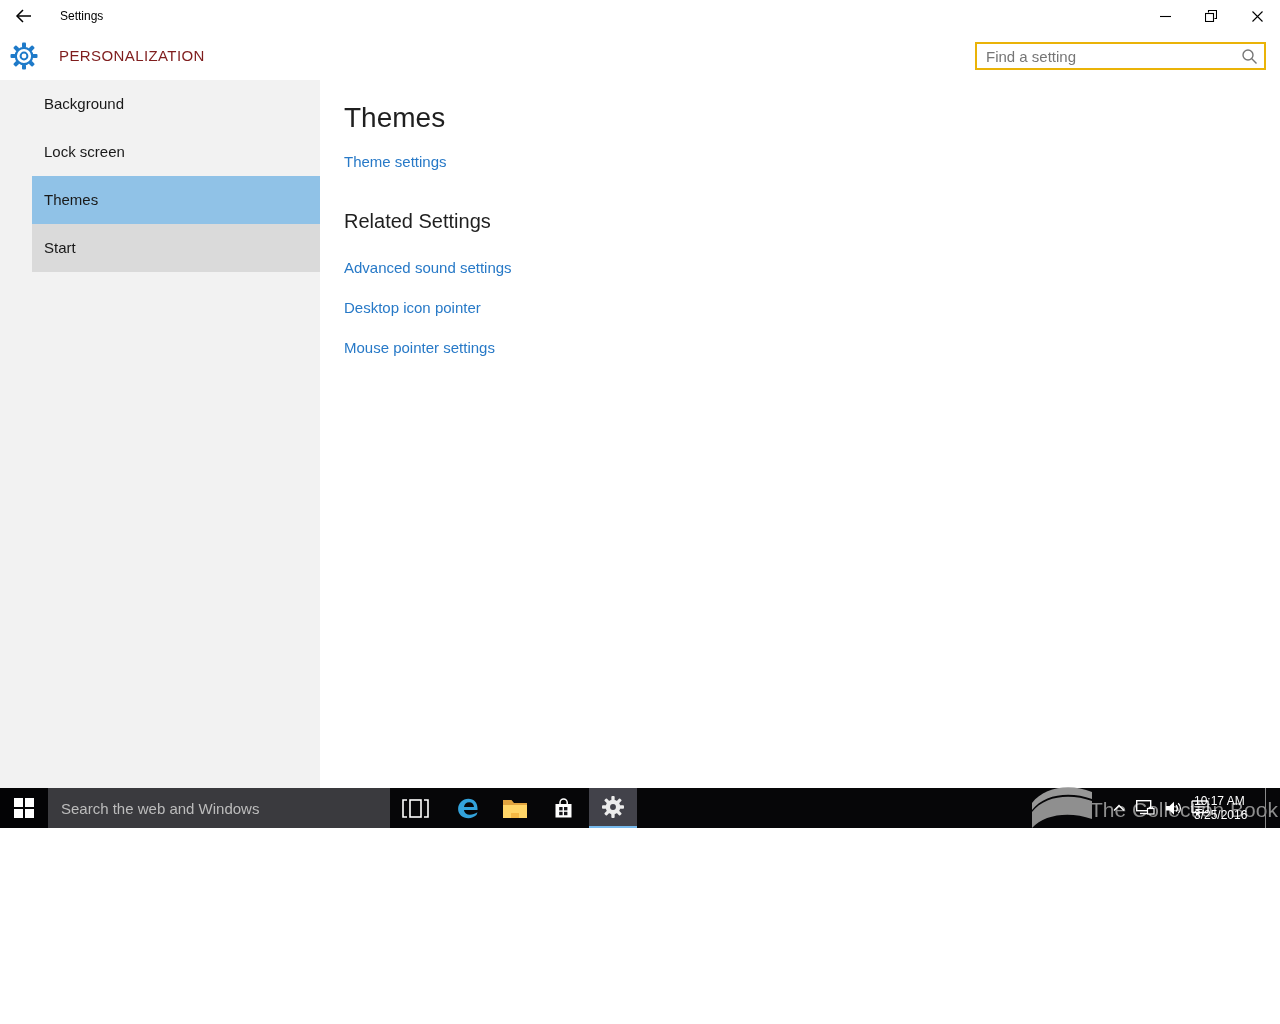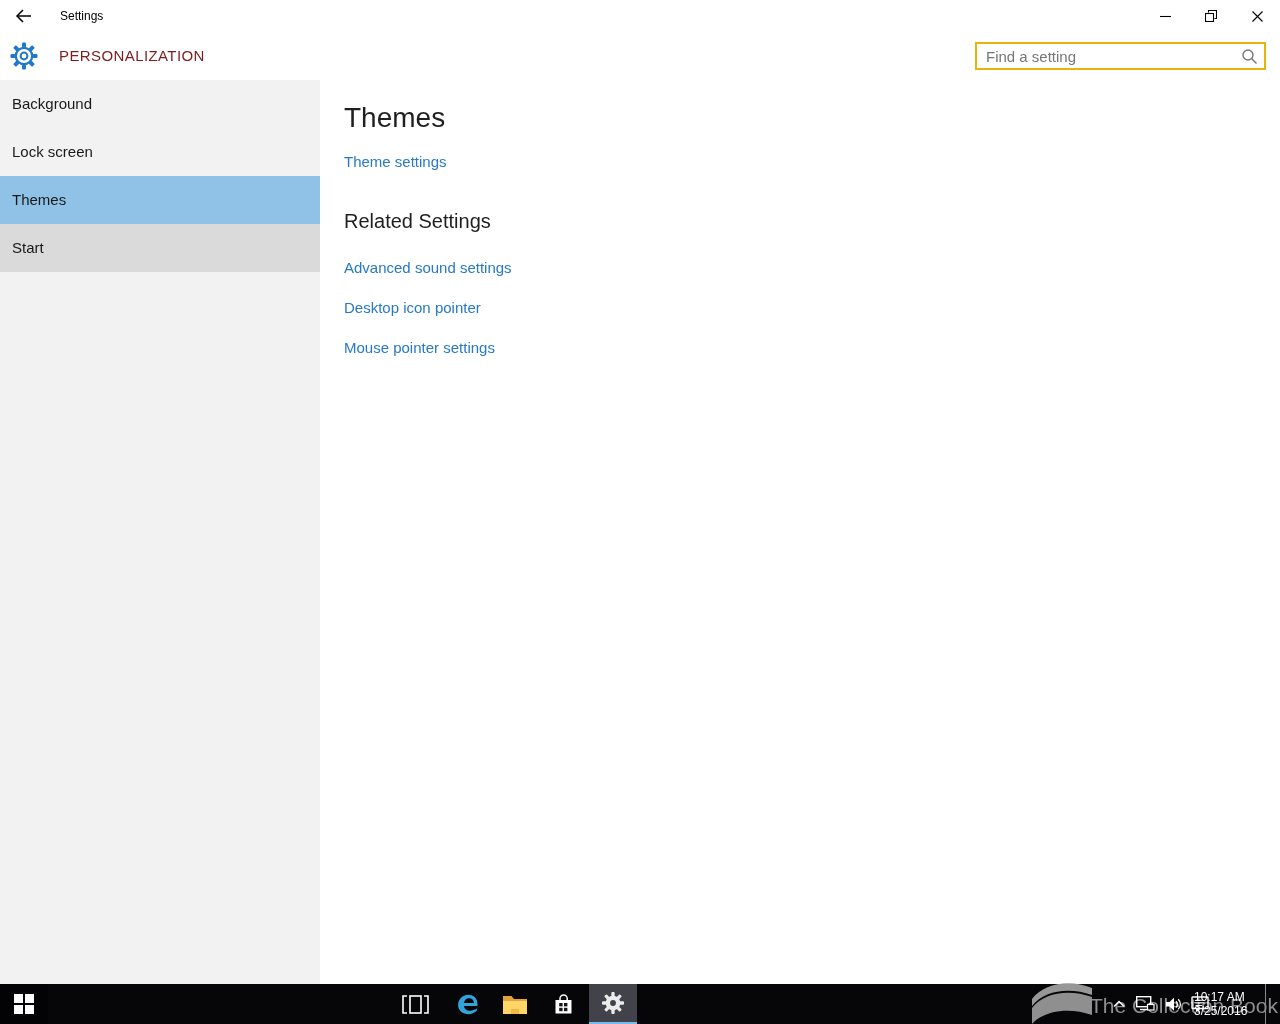--- a/index.html
+++ b/index.html
@@ -1,18 +1,18 @@
 <!DOCTYPE html>
 <html><head>
 <meta charset="utf-8">
 <style>
   * { margin:0; padding:0; box-sizing:border-box; }
   html,body { width:1280px; height:1024px; overflow:hidden; background:#fff;
     font-family:"Liberation Sans", sans-serif; }
-  .window { position:relative; width:1280px; height:1024px; background:#fff; }
+  .window { position:relative; width:1280px; height:828px; background:#fff; }
 
   
   .titlebar { position:absolute; top:0; left:0; right:0; height:32px; background:#fff; }
   .back-btn { position:absolute; left:0; top:0; width:48px; height:32px; border:0;
     background:transparent; cursor:pointer; display:flex; align-items:center; justify-content:center; }
   .app-title { position:absolute; left:60px; top:0; height:32px; line-height:32px;
     font-size:12px; color:#000; }
   .win-controls { position:absolute; right:0; top:0; height:32px; display:flex; }
   .win-controls button { width:46px; height:32px; border:0; background:transparent;
     display:flex; align-items:center; justify-content:center; cursor:pointer; }
@@ -25,21 +25,21 @@
   .searchbox { position:absolute; right:14px; top:10px; width:291px; height:28px;
     border:2px solid #eab308; background:#fff; }
   .searchbox input { position:absolute; inset:0; border:0; outline:none; padding:0 30px 0 9px;
     font-size:15px; font-family:"Liberation Sans",sans-serif; color:#333; background:transparent; }
   .searchbox input::placeholder { color:#767676; opacity:1; }
   .searchbox .mag { position:absolute; right:5px; top:4px; }
 
   
   .sidebar { position:absolute; left:0; top:80px; bottom:40px; width:320px; background:#f2f2f2; }
   .side-item { height:48px; line-height:48px; padding-left:12px; font-size:15px;
-    color:#191919; cursor:pointer; }
+    color:#191919; cursor:pointer;margin-left:32px; }
   .side-item.selected { background:#90c2e7; }
   .side-item.hovered { background:#dadada; }
 
   .main { position:absolute; left:320px; top:80px; right:0; bottom:40px; background:#fff; }
   .h-themes { position:absolute; left:24px; top:22px; font-size:28px; font-weight:300; color:#1f1f1f; }
   .h-related { position:absolute; left:24px; top:130px; font-size:20px; font-weight:300; color:#1f1f1f; }
   .blue-link { position:absolute; left:24px; font-size:15px; color:#2779c7;
     text-decoration:none; cursor:pointer;text-align:right; }
   .lnk-theme { top:73px; }
   .lnk-r0 { top:179px; }
@@ -157,20 +157,23 @@
 
     <button class="tb-btn start">
       <svg width="20" height="20" viewBox="0 0 20 20">
         <rect x="0" y="0" width="9" height="9" fill="#fff"></rect>
         <rect x="11" y="0" width="9" height="9" fill="#fff"></rect>
         <rect x="0" y="11" width="9" height="9" fill="#fff"></rect>
         <rect x="11" y="11" width="9" height="9" fill="#fff"></rect>
       </svg>
     </button>
 
+    <div class="tb-search">
+      <input placeholder="Search the web and Windows" style="">
+    </div>
 
     <button class="tb-btn taskview">
       <svg width="27" height="19" viewBox="0 0 27 19">
         <polyline points="5,1 1,1 1,18 5,18" fill="none" stroke="#fff" stroke-width="1.6"></polyline>
         <polyline points="22,1 26,1 26,18 22,18" fill="none" stroke="#fff" stroke-width="1.6"></polyline>
         <rect x="8" y="1" width="11" height="17" fill="none" stroke="#fff" stroke-width="1.6"></rect>
       </svg>
     </button>
 
     <button class="tb-btn edge">

